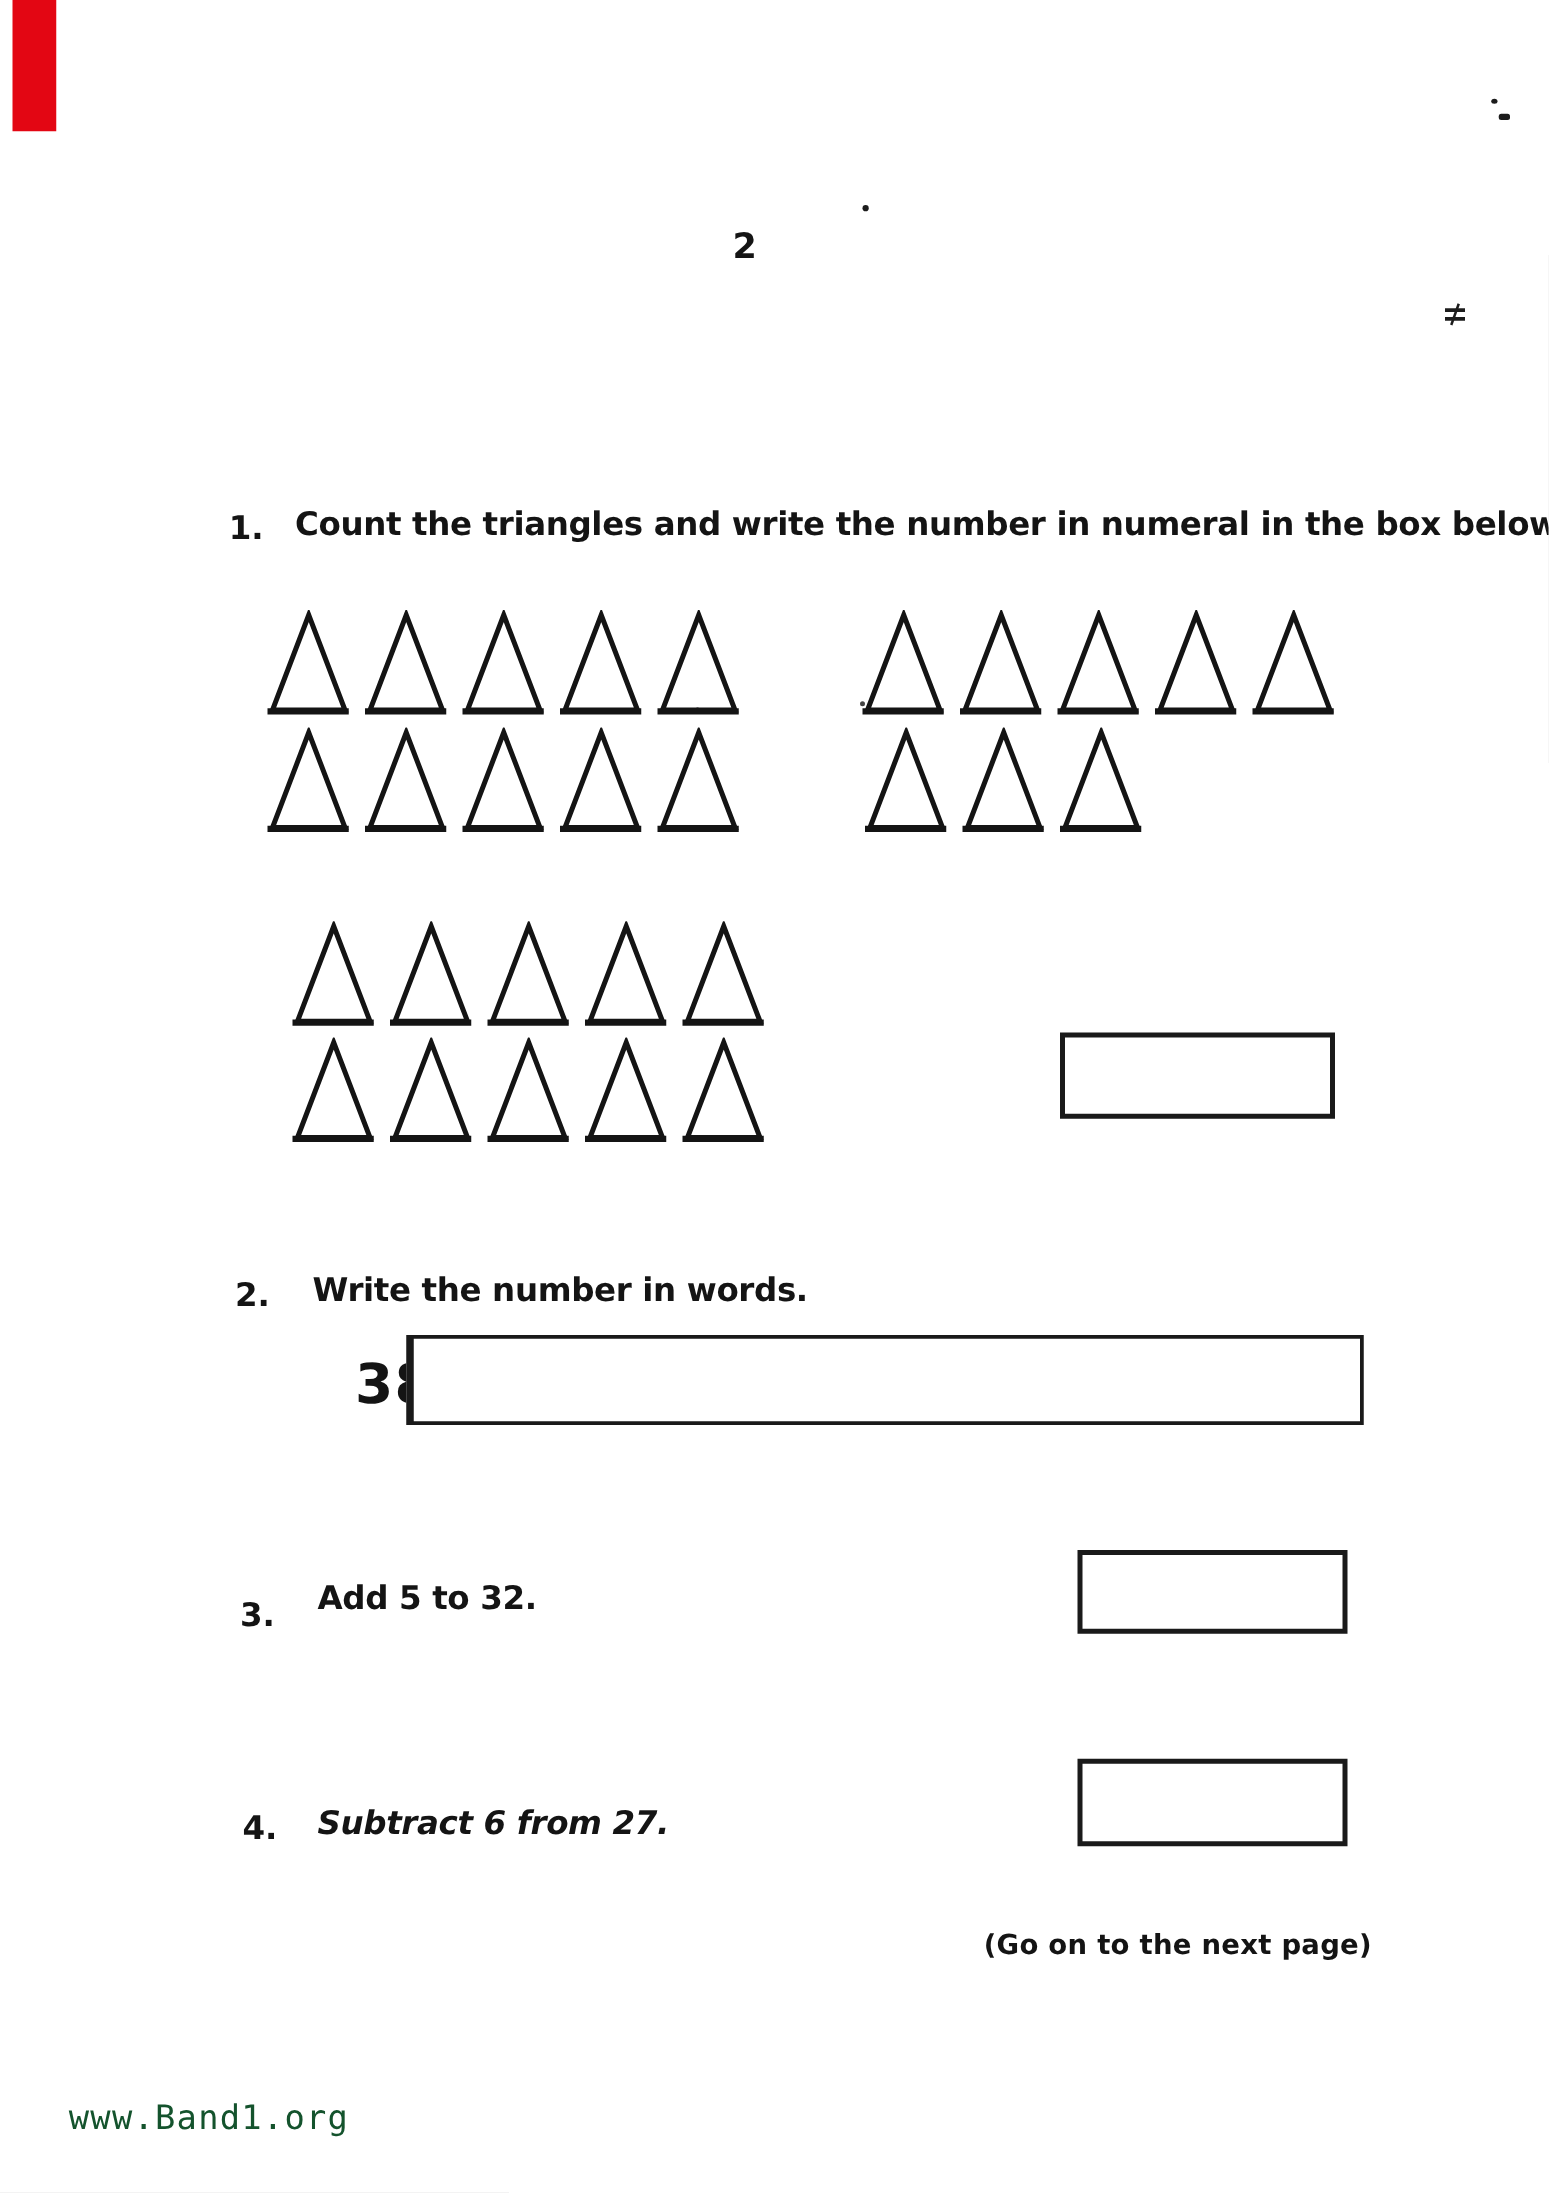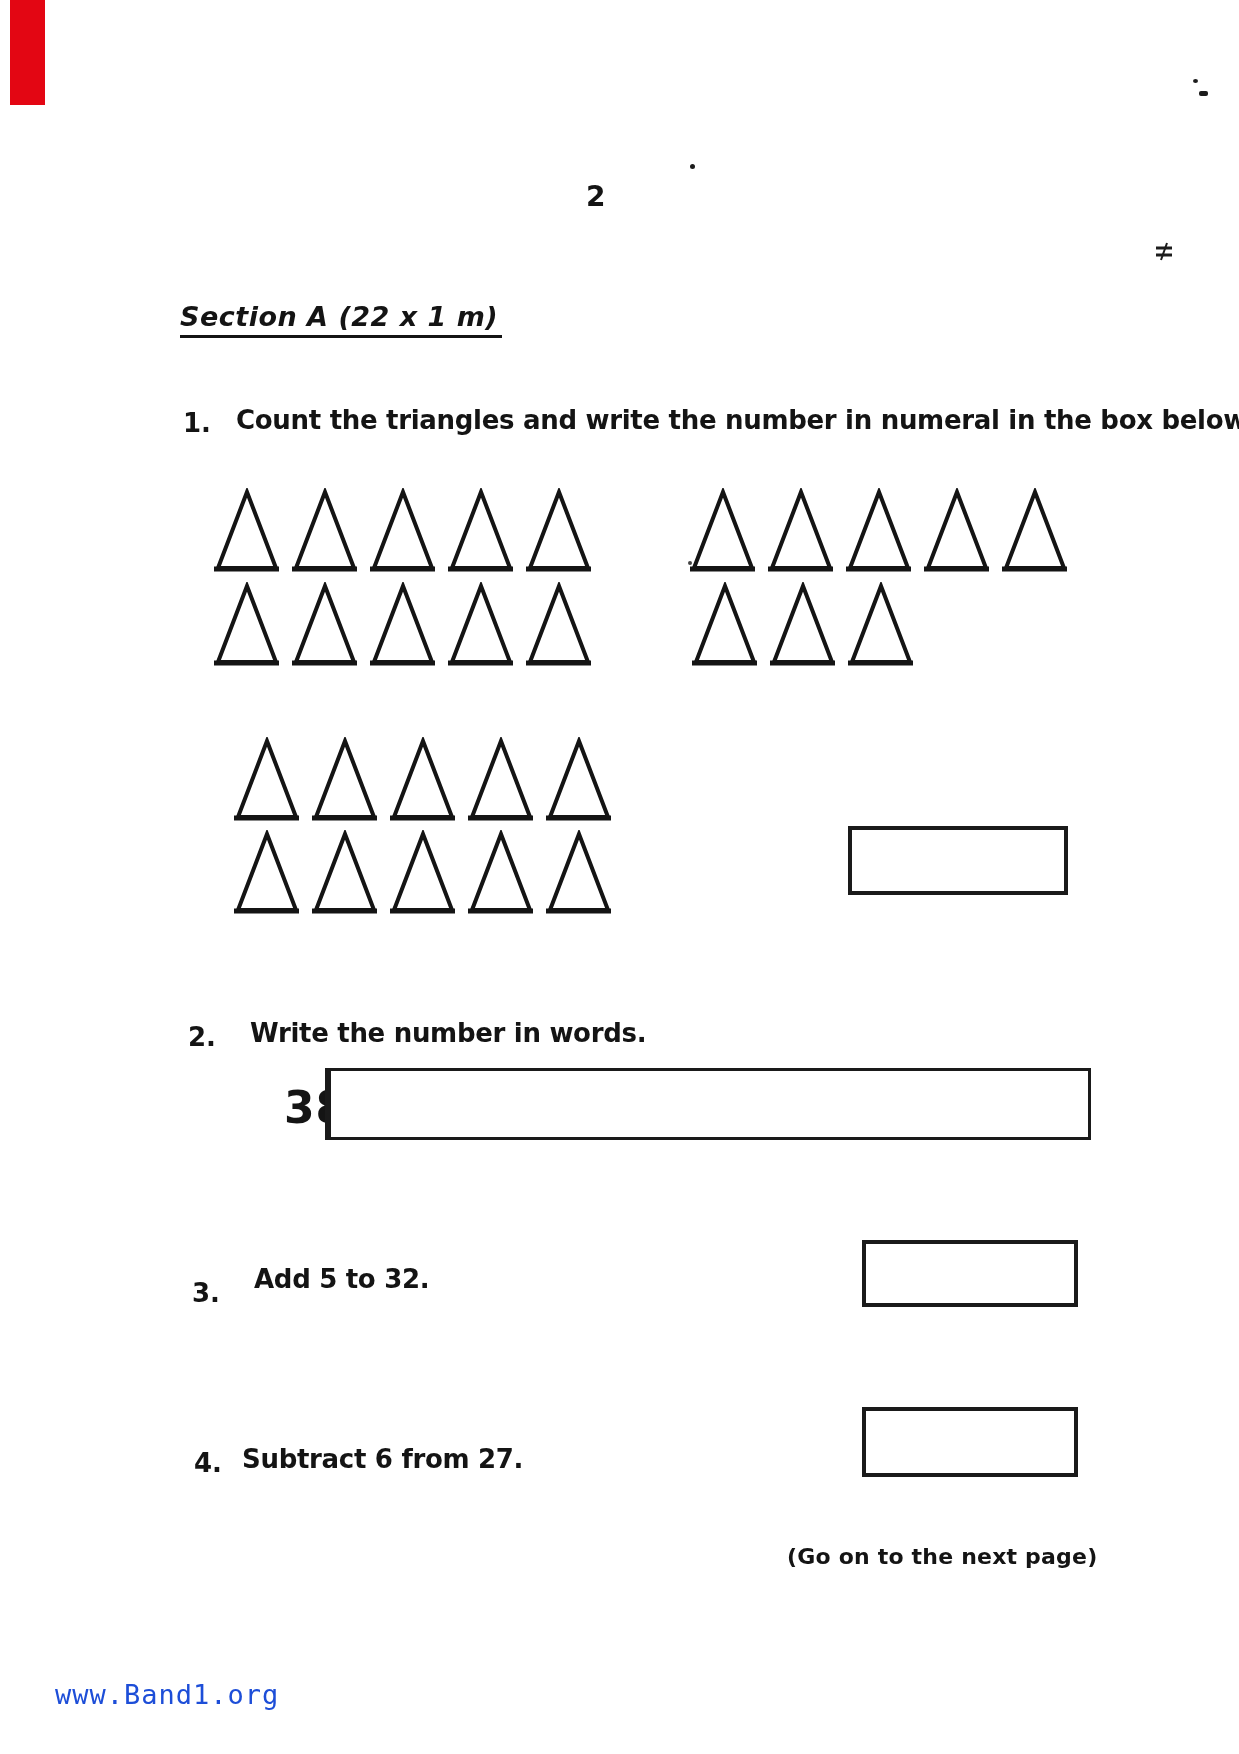--- a/index.html
+++ b/index.html
@@ -38,21 +38,21 @@
   }
   .qnum{ font-size:26px; font-weight:600; }
   .qtext{ font-size:26px; font-weight:600; letter-spacing:-0.3px; white-space:nowrap; }
   .q1num{ left:183px; top:408px; }
   .q1text{ left:236px; top:405px; }
   .q2num{ left:188px; top:1022px; }
   .q2text{ left:250px; top:1018px;text-align:center; }
   .q3num{ left:192px; top:1278px; }
   .q3text{ left:254px; top:1264px; }
   .q4num{ left:194px; top:1448px; }
-  .q4text{ left:242px; top:1444px; }
+  .q4text{ left:254px; top:1444px;font-style:italic; }
   .given-number{
     left:250px; top:1082px;
     font-size:44px; font-weight:700;
     letter-spacing:1px;
     margin-left:34px;
   }
   .ansbox{
     border:4px solid #1a1a1a;
     background:#ffffff;
   }
@@ -67,21 +67,21 @@
   }
   .footer-right{
     left:787px; top:1544px;
     font-size:22px; font-weight:600;
     letter-spacing:0.2px;
   }
   .footer-left{
     left:55px; top:1679px;
     font-family:"DejaVu Sans Mono", monospace;
     font-size:27px; font-weight:400;
-    color:#1d4ed8;
+    color:#14532d;
     letter-spacing:1px;
   }
   .speck{ background:#1c1c1c; border-radius:50%; }
   .speck-a{ left:690px; top:164px; width:5px; height:5px; }
   .speck-b{ left:1193px; top:79px; width:5px; height:4px; }
   .speck-c{ left:1199px; top:91px; width:9px; height:5px; border-radius:2px; }
   .speck-d{ left:556px; top:566px; width:4px; height:4px; }
   .speck-e{ left:688px; top:561px; width:4px; height:4px; background:#444; }
 </style>
 </head>
@@ -97,21 +97,20 @@
   <div class="abs speck speck-b"></div>
   <div class="abs speck speck-c"></div>
   <div class="abs speck speck-d"></div>
   <div class="abs speck speck-e"></div>
   <svg class="abs" style="left:1153px;top:240px;" width="22" height="22" viewBox="0 0 22 22">
     <line x1="3" y1="8" x2="19" y2="8" stroke="#1c1c1c" stroke-width="3"></line>
     <line x1="3" y1="15" x2="19" y2="15" stroke="#1c1c1c" stroke-width="3"></line>
     <line x1="14" y1="3" x2="8" y2="20" stroke="#1c1c1c" stroke-width="2"></line>
   </svg>
 
-  <div class="abs heading">Section A (22 x 1 m)</div>
 
   <div class="abs qnum q1num">1.</div>
   <div class="abs qtext q1text">Count the triangles and write the number in numeral in the box below.</div>
   <div id="triangle-area">
       <div class="tri-cluster" style="top: 488px; left: 212px;">
         <svg class="tri" width="69" height="86" viewBox="0 0 69 86">
           <path d="M35 4 L6 80 L64 80 Z" fill="none" stroke="#141414" stroke-width="4" stroke-linejoin="miter"></path>
           <line x1="2" y1="81" x2="67" y2="81" stroke="#141414" stroke-width="5"></line>
         </svg>
         <svg class="tri" width="69" height="86" viewBox="0 0 69 86">

